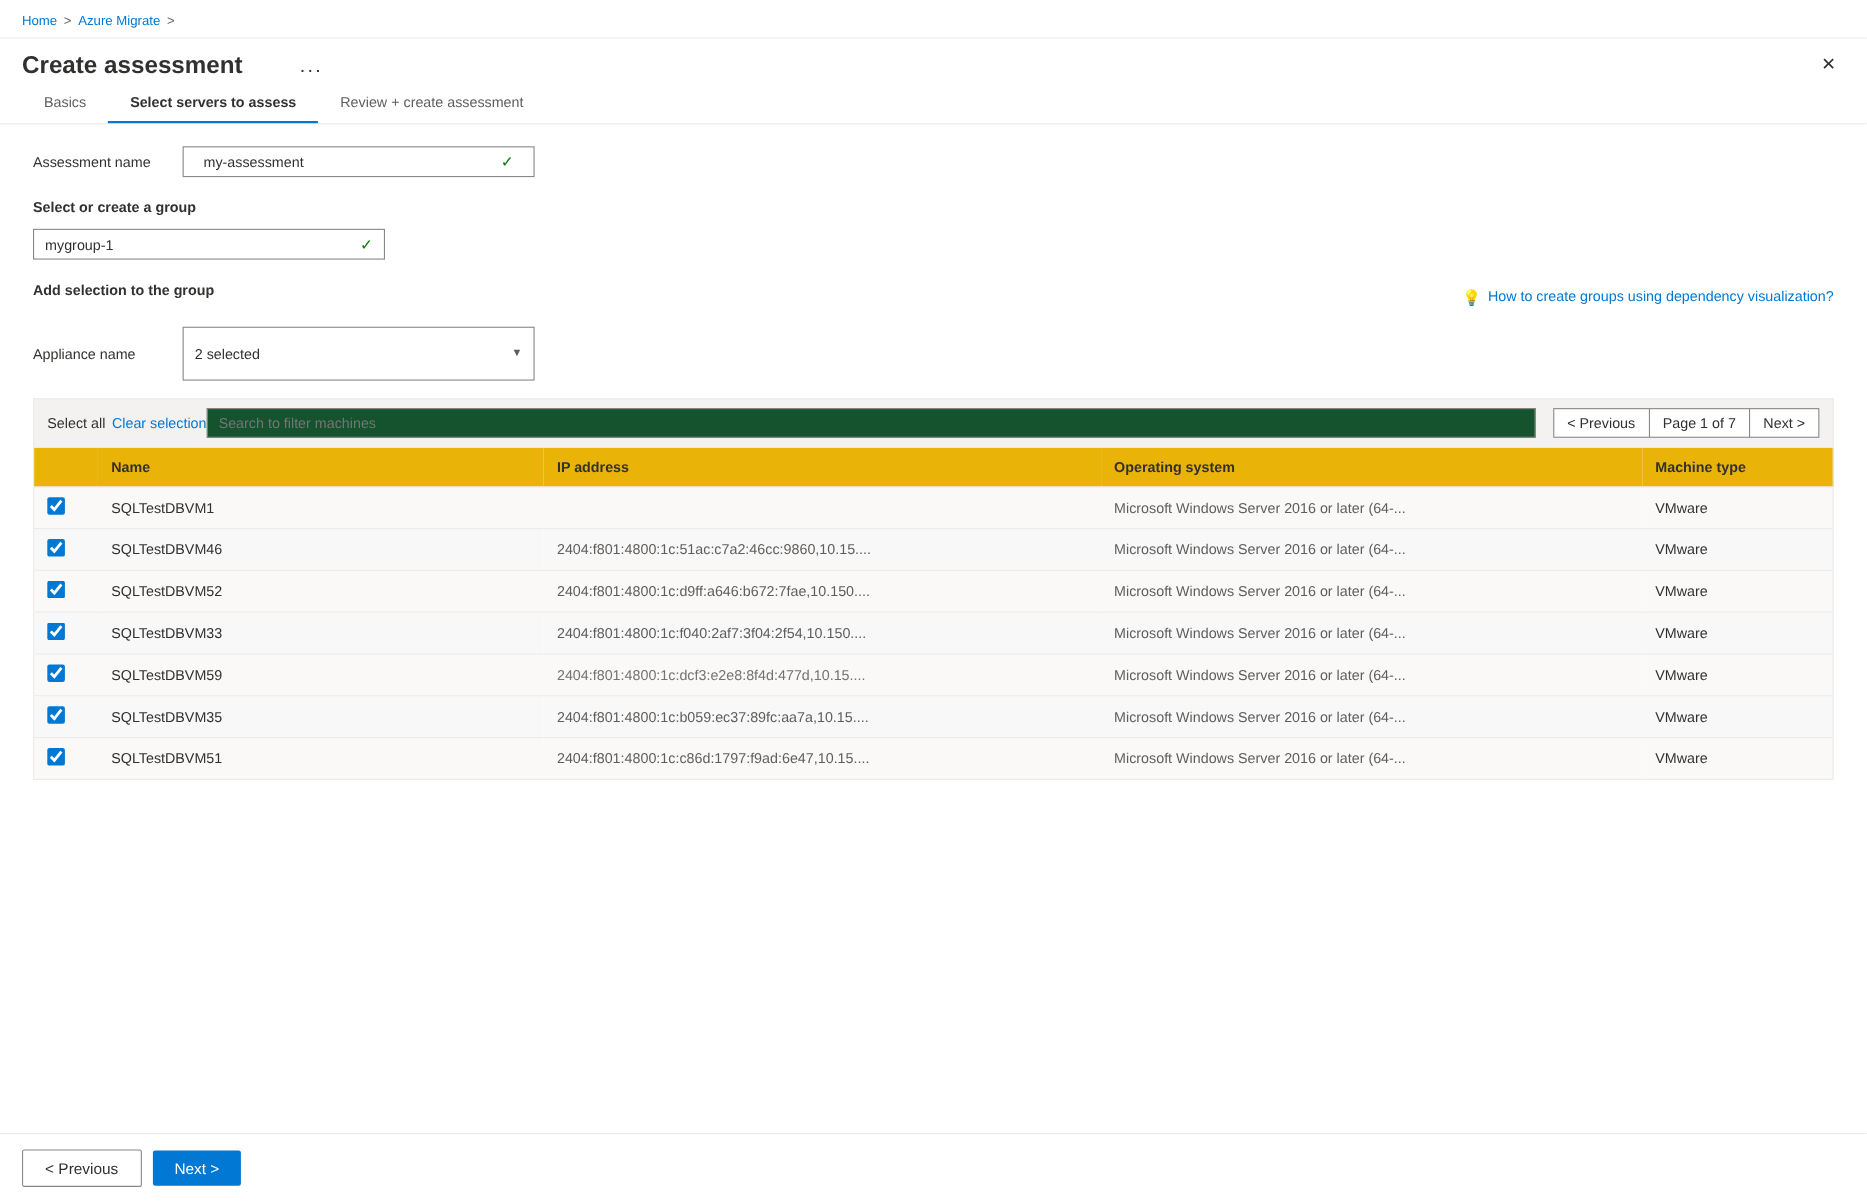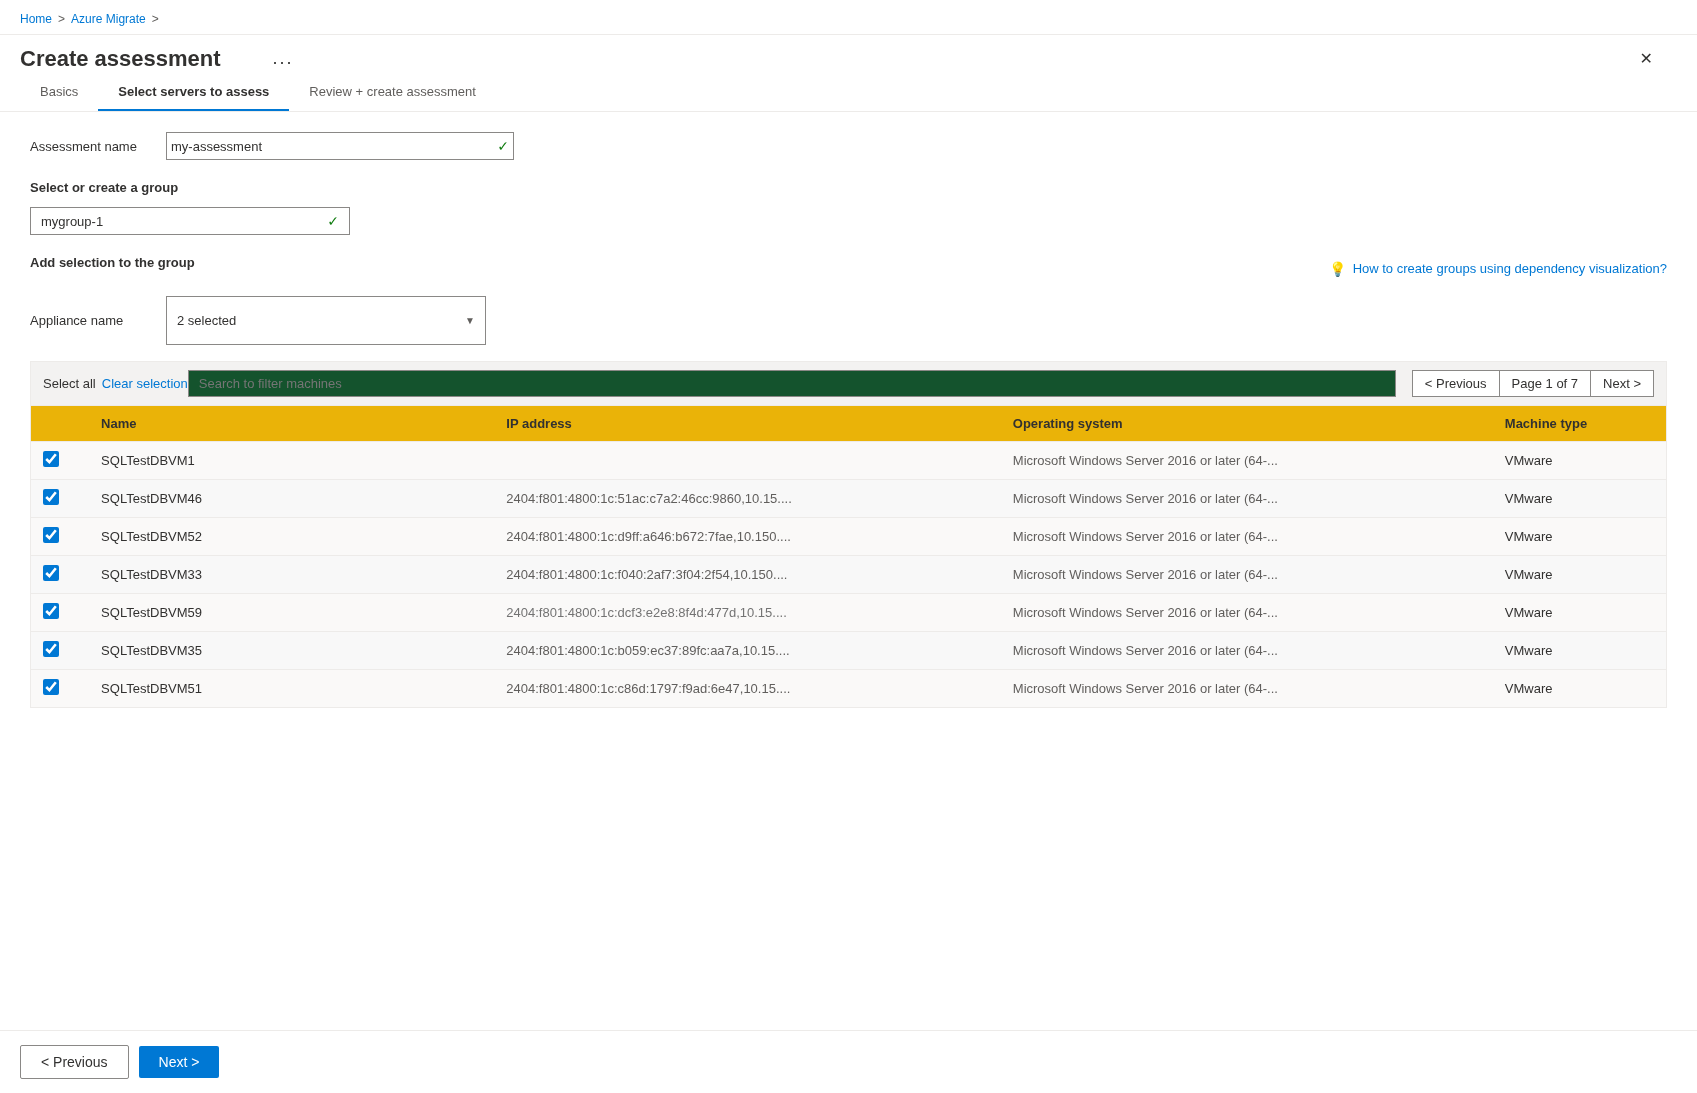--- a/index.html
+++ b/index.html
@@ -91,22 +91,22 @@
     }
     .field-label {
       font-size: 13px;
       color: #323130;
       min-width: 120px;
     }
     .input-with-check {
       display: flex;
       align-items: center;
       border: 1px solid #8a8886;
-      padding: 5px 4px;
-      width: 348px;
+      padding: 5px 18px;
+      width: 320px;
       background: #fff;
     }
     .input-with-check input {
       border: none;
       outline: none;
       flex: 1;
       font-size: 13px;
       color: #323130;
       background: transparent;
     }
@@ -333,21 +333,21 @@
       border: none;
       padding: 8px 20px;
       font-size: 14px;
       cursor: pointer;
       border-radius: 2px;
     }
 
     .title-close-row {
       display: flex;
       align-items: center;
-      padding: 10px 36px 0 20px;
+      padding: 10px 20px 0 20px;
       gap: 46px;
     }
   </style>
 </head>
 <body>
 
 <div class="top-bar">
   <div class="breadcrumb">
     <a>Home</a>
     <span class="breadcrumb-sep">&gt;</span>

